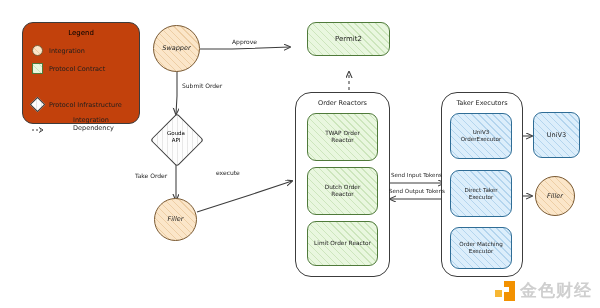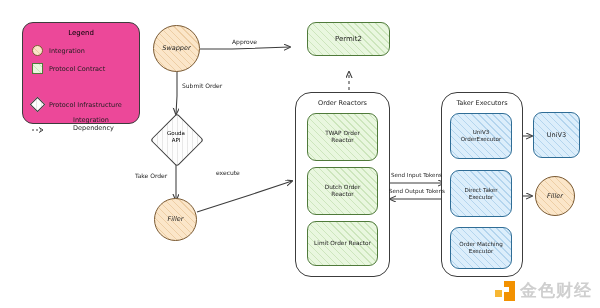--- a/index.html
+++ b/index.html
@@ -30,21 +30,21 @@
   .rrect{border-radius:9px;}
   .circle{border-radius:50%;font-style:italic;}
   .group-box{position:absolute;box-sizing:border-box;border:1.1px solid #3c3c3c;
              border-radius:16px;background:#ffffff;}
   .group-title{position:absolute;width:100%;text-align:center;color:#1e1e1e;}
 
   .lbl{position:absolute;color:#1e1e1e;white-space:nowrap;}
 
   
   #legend{position:absolute;left:22px;top:22px;width:116px;height:100px;
-          border:1.1px solid #3c3c3c;border-radius:11px;background:#ec4899;}
+          border:1.1px solid #3c3c3c;border-radius:11px;background:#c2410c;}
   #legend .ltitle{position:absolute;top:6px;width:100%;text-align:center;}
   .lrow{position:absolute;left:9px;display:flex;align-items:center;gap:6px;}
   .sw{width:11px;height:11px;box-sizing:border-box;flex:0 0 auto;}
   .sw.circle{border-radius:50%;}
   .sw.diamond{transform:rotate(45deg);}
   .lrow span{color:#1e1e1e;}
 
   
   #wm{position:absolute;right:8px;bottom:6px;display:flex;align-items:center;gap:5px;}
   #wm .mark{position:relative;width:20px;height:20px;flex:0 0 auto;}

